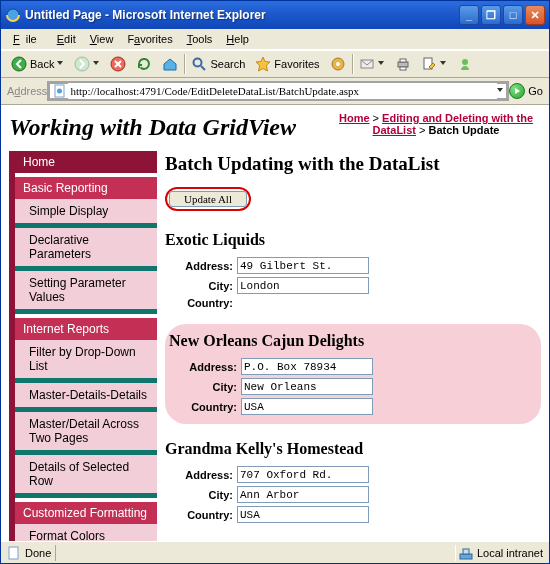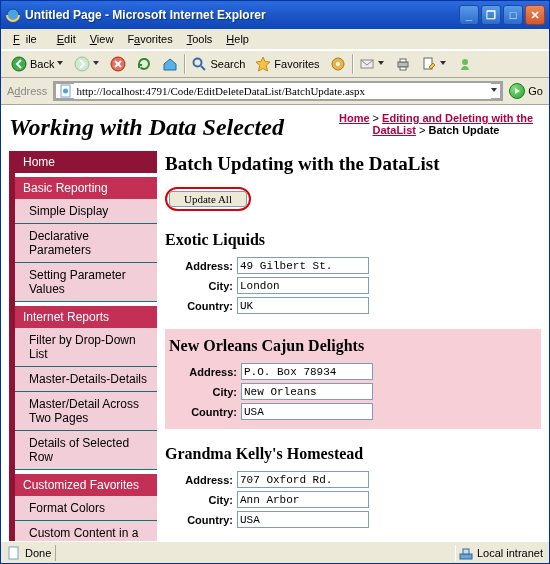--- a/index.html
+++ b/index.html
@@ -23,21 +23,21 @@
   .toolbar { background:#ece9d8; padding:3px 6px; border-top:1px solid #fff; border-bottom:1px solid #aca899;
              display:flex; align-items:center; gap:2px; }
   .tbtn { display:inline-flex; align-items:center; gap:3px; padding:2px 4px; cursor:default; }
   .ticon { width:16px; height:16px; display:inline-flex; align-items:center; justify-content:center; }
   .ticon svg { width:16px; height:16px; }
   .dropcaret { width:7px; height:7px; }
   .dropcaret:after { content:""; display:block; width:0; height:0; border-left:3.5px solid transparent; border-right:3.5px solid transparent; border-top:4px solid #333; }
   .tsep { width:1px; height:20px; background:#aca899; box-shadow:1px 0 0 #fff; }
 
   .addressbar { background:#ece9d8; padding:3px 6px; border-bottom:1px solid #aca899;
-                display:flex; align-items:center; gap:6px; }
+                display:flex; align-items:center; }
   .addrlabel { color:#888; }
   .addrbox { flex:1; display:flex; align-items:center; background:#fff; border:3px solid #a3a3a3; height:20px; padding:0 2px; }
   .addrbox input { flex:1; border:0; outline:0; font:11px Tahoma; height:16px; }
   .gobtn { display:flex; align-items:center; gap:3px; cursor:default; }
   .gocircle { width:16px; height:16px; border-radius:50%; background:radial-gradient(circle at 30% 30%, #7ede80, #2aa82e); border:1px solid #1a7a1d; position:relative; }
   .gocircle:after { content:""; position:absolute; left:5px; top:4px; width:0; height:0; border-top:3.5px solid transparent; border-bottom:3.5px solid transparent; border-left:5px solid #fff; }
 
   .content { flex:1; background:#fff; overflow:auto; border-top:1px solid #fff; }
   .contentinner { padding:6px 8px 0 8px; }
 
@@ -45,30 +45,30 @@
   .crumbrow { text-align:center; font-size:11px; margin-bottom:6px; }
   .crumbrow a { color:#b00040; font-weight:bold; text-decoration:underline; }
   .crumbrow .cur { color:#000; font-weight:bold; }
 
   .page { display:flex; gap:8px; }
 
   .sidebar { width:148px; border-left:6px solid #8d1436; padding-top:0; }
   .sidehome { background:#8d1436; color:#fff; padding:4px 8px; font-size:12px; cursor:default; }
   .sidegroup { margin-top:4px; }
   .sidegrouphead { background:#c32f55; color:#fff; padding:4px 8px; font-size:12px; cursor:default; }
-  .sideitem { background:#f2cfd8; color:#000; padding:5px 8px 5px 14px; font-size:12px; border-bottom:1px solid #0f766e; cursor:default; }
+  .sideitem { background:#f2cfd8; color:#000; padding:5px 8px 5px 14px; font-size:12px; border-bottom:5px solid #0f766e; cursor:default; }
 
   .main { flex:1; padding:0 0 8px 0; }
   .mainhead { font-family:"Times New Roman",serif; font-size:19px; font-weight:bold; margin:2px 0 12px 0; }
 
   .updbtn { display:inline-block; border:2px solid #d00; border-radius:12px; padding:2px; margin-bottom:10px; }
   .updbtn button { font:11px Tahoma; padding:1px 14px; background:#ece9d8; border:1px solid #7f9db9; border-radius:3px; cursor:default; }
 
   .supplier { margin:4px 0 10px 0; padding:2px 0; }
-  .supplier.alt { background:#f7cfd7; padding:4px 4px 6px 4px; }
+  .supplier.alt { background:#f7cfd7; padding:4px 4px 6px 4px;border-radius:21px; }
   .supname { font-family:"Times New Roman",serif; font-size:16px; font-weight:bold; margin:4px 0 8px 0; }
   .fieldrow { display:flex; align-items:center; margin:3px 0; }
   .fieldrow label { width:68px; text-align:right; font-weight:bold; font-size:11px; margin-right:4px; }
   .fieldrow input { width:132px; height:17px; font:11px "Courier New",monospace; border:1px solid #7f9db9; padding:0 2px; background:#fff; }
 
   .statusbar { height:22px; background:#ece9d8; border-top:1px solid #fff; display:flex; align-items:center;
                padding:0 6px; justify-content:space-between; }
   .statusbar .statcell { display:flex; align-items:center; gap:4px; }
   .statspacer { flex:1; border-left:1px solid #aca899; height:16px; box-shadow:1px 0 0 #fff; margin:0 4px; }
   .sheeticon { width:14px; height:14px; }
@@ -226,21 +226,21 @@
       <span class="gocircle"></span>
       <span>Go</span>
     </span>
   </div>
 
   <div class="content">
     <div class="contentinner">
 
       <div style="display:flex; align-items:flex-start;">
         <div style="flex:1;">
-          <div class="pagetitle">Working with Data Selected</div>
+          <div class="pagetitle">Working with Data GridView</div>
         </div>
         <div class="crumbrow" style="width:210px;">
           <a>Home</a>
           <span> &gt; </span>
           <a>Editing and Deleting with the DataList</a>
           <span> &gt; </span>
           <span class="cur">Batch Update</span>
         </div>
       </div>
 
@@ -256,21 +256,21 @@
                 <div class="sideitem">Setting Parameter Values</div>
               </div>
               <div class="sidegroup">
                 <div class="sidegrouphead">Internet Reports</div>
                 <div class="sideitem">Filter by Drop-Down List</div>
                 <div class="sideitem">Master-Details-Details</div>
                 <div class="sideitem">Master/Detail Across Two Pages</div>
                 <div class="sideitem">Details of Selected Row</div>
               </div>
               <div class="sidegroup">
-                <div class="sidegrouphead">Customized Favorites</div>
+                <div class="sidegrouphead">Customized Formatting</div>
                 <div class="sideitem">Format Colors</div>
                 <div class="sideitem">Custom Content in a GridView</div>
               </div>
             </div>
         </div>
 
         <div class="main">
           <div class="mainhead">Batch Updating with the DataList</div>
           <div class="updbtn">
             <button>Update All</button>
@@ -281,21 +281,20 @@
                 <div class="fieldrow">
                   <label>Address:</label>
                   <input value="49 Gilbert St." style="">
                 </div>
                 <div class="fieldrow">
                   <label>City:</label>
                   <input value="London" style="">
                 </div>
                 <div class="fieldrow">
                   <label>Country:</label>
-                  <input value="UK" style="">
                 </div>
               </div>
               <div class="supplier alt">
                 <div class="supname">New Orleans Cajun Delights</div>
                 <div class="fieldrow">
                   <label>Address:</label>
                   <input value="P.O. Box 78934" style="">
                 </div>
                 <div class="fieldrow">
                   <label>City:</label>

